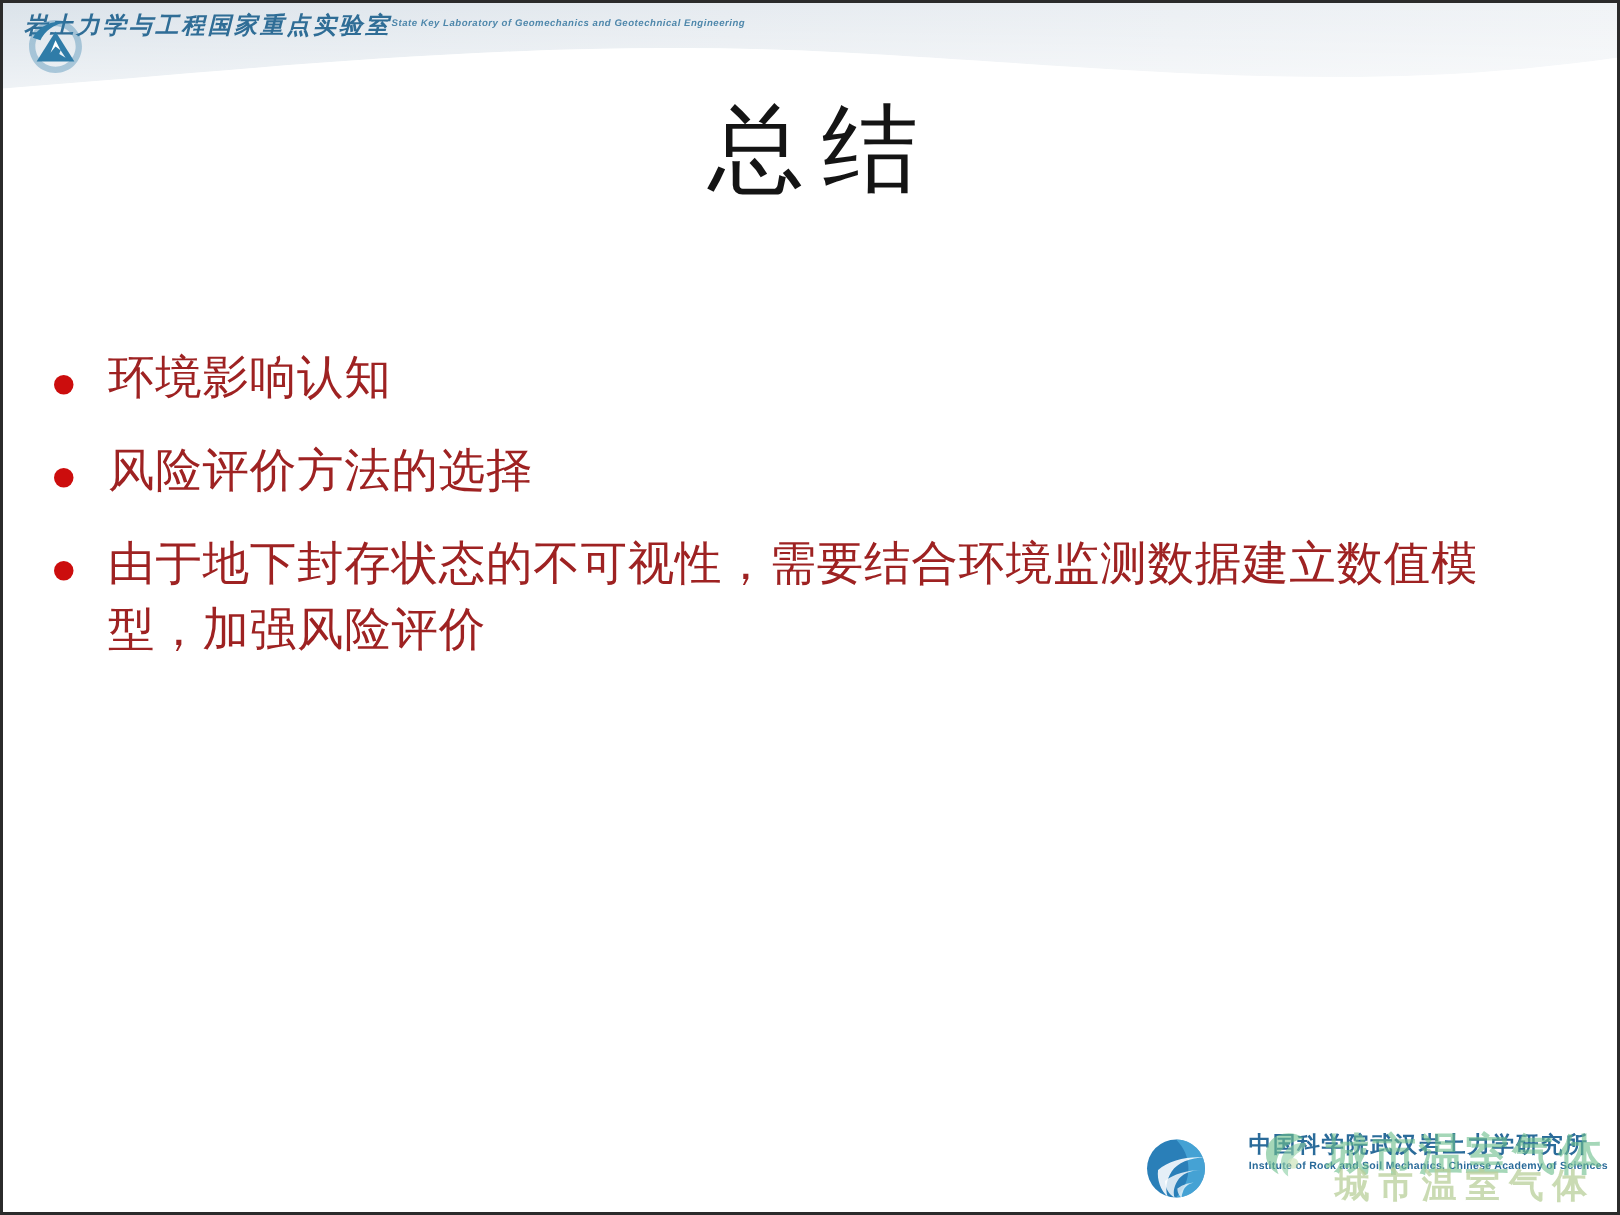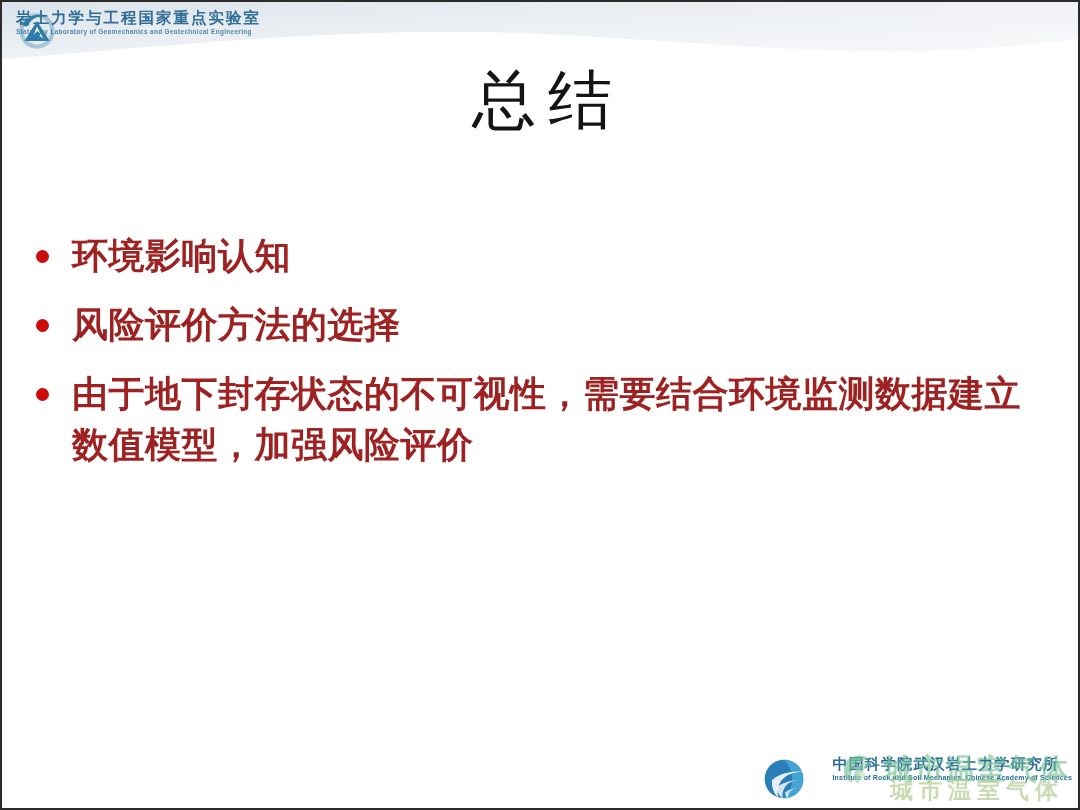--- a/index.html
+++ b/index.html
@@ -47,23 +47,24 @@
     gap: 9px;
     z-index: 3;
   }
   .lab-logo {
     width: 42px;
     height: 42px;
     flex: 0 0 auto;
   }
   .lab-text {
     display: flex;
-    flex-direction: column;
+    flex-direction: row;
     justify-content: center;
     line-height: 1;
+    font-style: italic;
   }
   .lab-cn {
     font-family: "Liberation Sans", "DejaVu Sans", sans-serif;
     font-size: 15.5px;
     font-weight: bold;
     letter-spacing: 2.0px;
     color: #2f6d96;
     white-space: nowrap;
   }
   .lab-en {
@@ -107,25 +108,24 @@
     flex: 0 0 auto;
     width: 13px;
     height: 13px;
     border-radius: 50%;
     background: #cc0d0d;
     margin-top: 20px;
     margin-right: 23px;
   }
   .bullet-text {
     font-family: "DejaVu Serif", "Liberation Serif", serif;
-    font-size: 36px;
+    font-size: 31px;
     line-height: 1.42;
     color: #9e2222;
     letter-spacing: 0.5px;
-    font-weight: bold;
   }
   .bullet-row.wide .bullet-text {
     max-width: 975px;
   }
 
   
   .footer {
     position: absolute;
     right: 6px;
     bottom: 6px;

